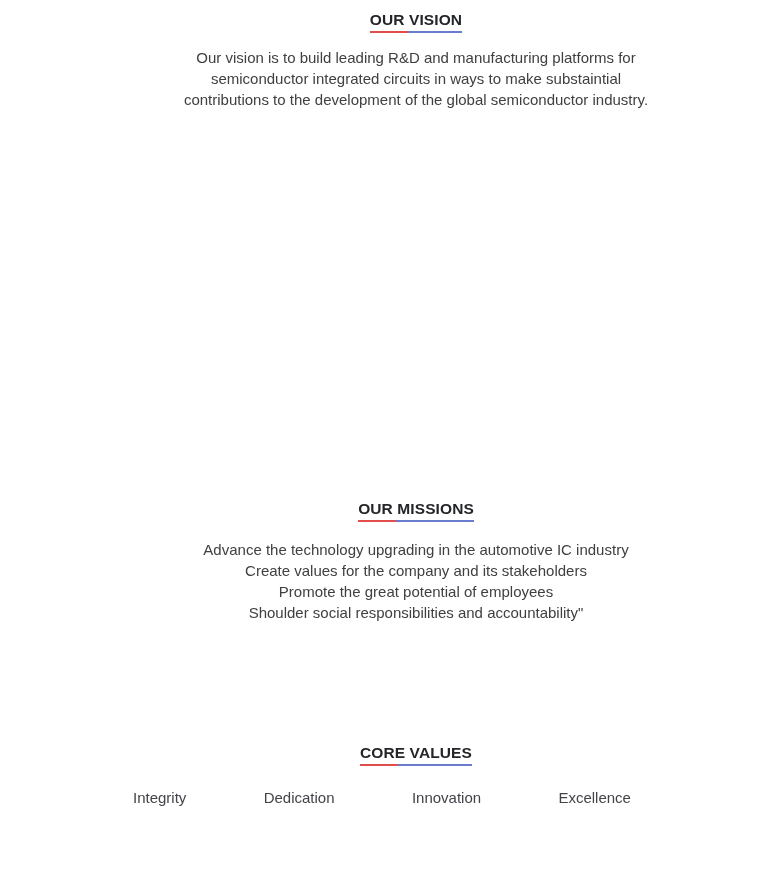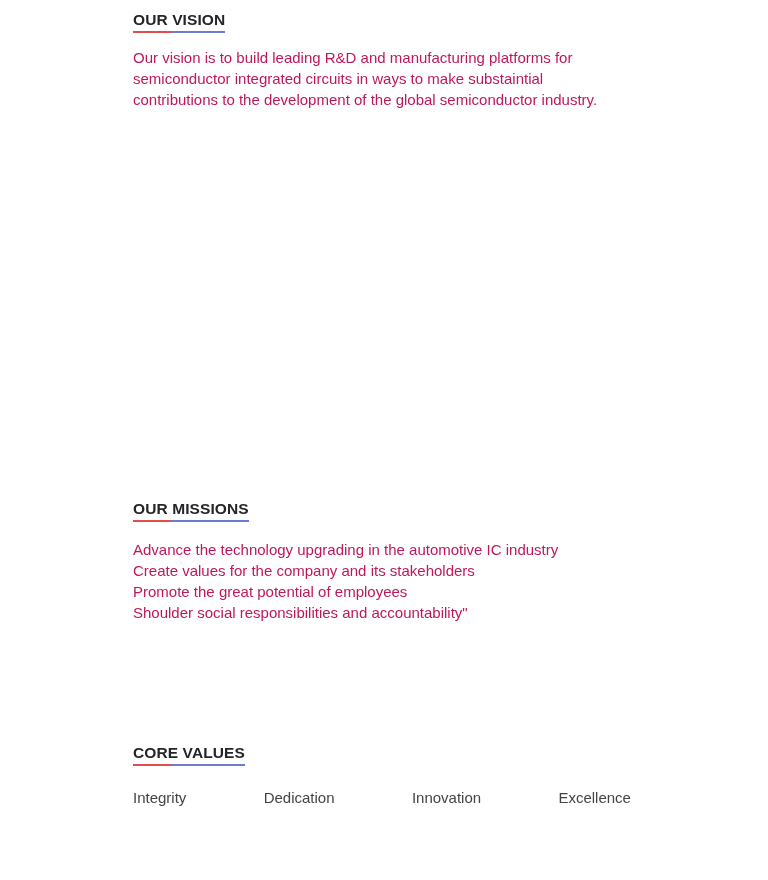--- a/index.html
+++ b/index.html
@@ -17,20 +17,21 @@
   .page {
     position: relative;
     width: 768px;
     height: 880px;
     background: #ffffff;
   }
   .section {
     position: absolute;
     left: 133px;
     width: 566px;
+    text-align: center;
   }
   .s1 { top: 11px; }
   .s2 { top: 249px; }
   .s3 { top: 500px; }
   .s4 { top: 744px; }
 
   .title-wrap {
     display: inline-block;
   }
   .section-title {
@@ -54,21 +55,21 @@
   .u-blue {
     flex: 1;
     background: var(--accent-blue, #6b7ccf);
   }
 
   .section-body {
     margin: 10px 0 0 0;
     font-size: 15px;
     line-height: 21px;
     font-weight: 400;
-    color: #be185d;
+    color: #404040;
     white-space: pre-line;
   }
   .s2 .section-body,
   .s3 .section-body {
     margin-top: 13px;
   }
 
   .values-row {
     display: flex;
     justify-content: space-between;

